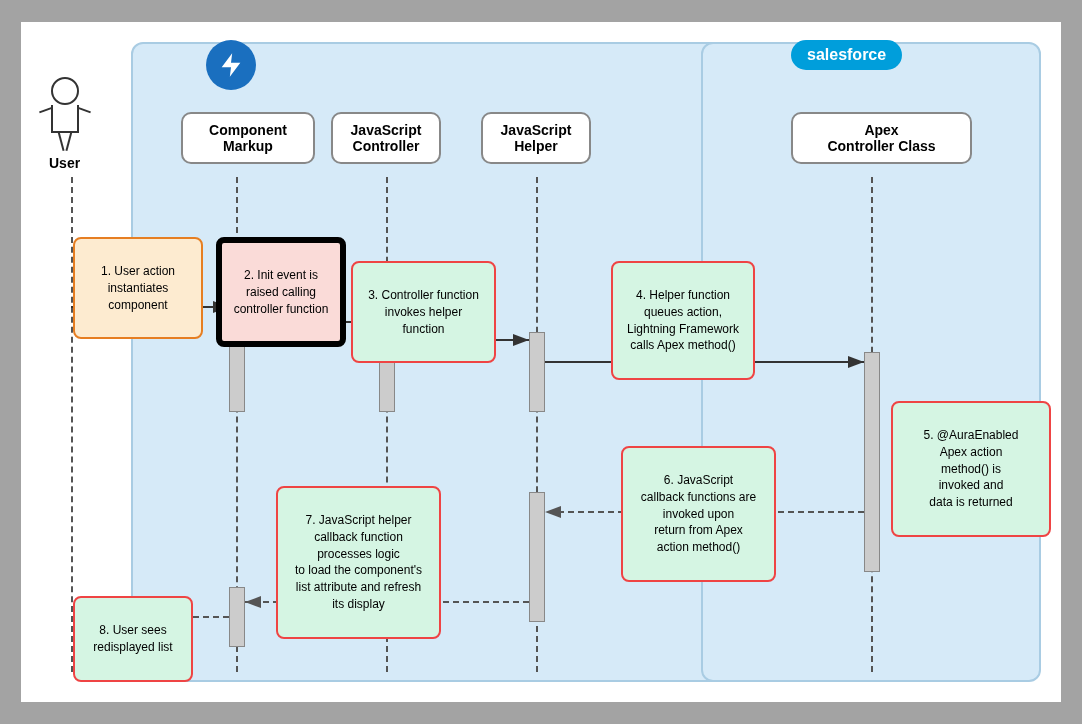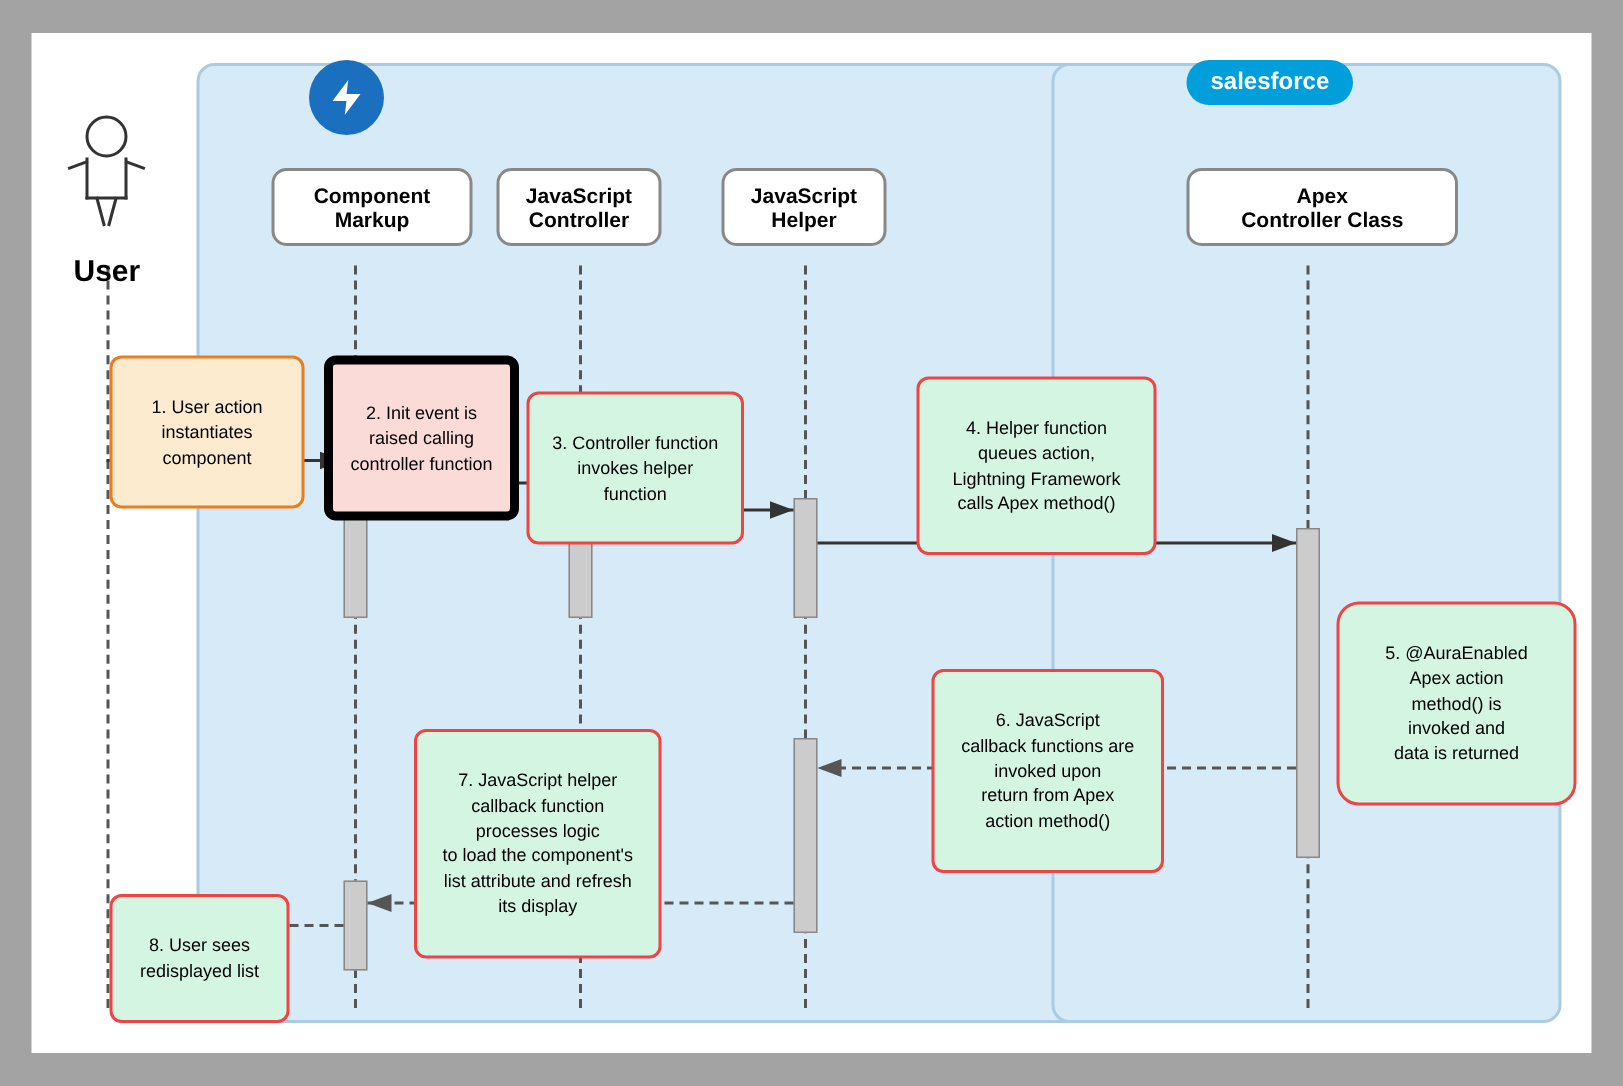--- a/index.html
+++ b/index.html
@@ -129,22 +129,22 @@
     .user-head {
       width: 28px;
       height: 28px;
       border-radius: 50%;
       border: 2px solid #333;
       background: white;
       margin: 0 auto;
     }
     .user-label {
       font-weight: bold;
-      font-size: 20px;
-      margin-top: 19px;
+      font-size: 14px;
+      margin-top: 4px;
     }
     svg.arrow-svg {
       position: absolute;
       overflow: visible;
       z-index: 4;
     }
 
     
     .callout {
       position: absolute;
@@ -271,25 +271,25 @@
     </div>
 
     <div class="callout callout-red" style="left:195px; top:215px; width:130px;">
       <span>2. Init event is<br>raised calling<br>controller function</span>
     </div>
 
     <div class="callout callout-green" style="left:330px; top:215px; width:145px;">
       <span>3. Controller function<br>invokes helper function</span>
     </div>
 
-    <div class="callout callout-green" style="left:590px; top:205px; width:160px;">
+    <div class="callout callout-green" style="left:590px; top:215px; width:144px;">
       <span>4. Helper function<br>queues action,<br>Lightning Framework<br>calls Apex method()</span>
     </div>
 
-    <div class="callout callout-green" style="left:870px; top:355px; width:160px;border-radius:15px;">
+    <div class="callout callout-green" style="left:870px; top:355px; width:160px;">
       <span>5. @AuraEnabled<br>Apex action<br>method() is<br>invoked and<br>data is returned</span>
     </div>
 
     <div class="callout callout-green" style="left:600px; top:400px; width:155px;">
       <span>6. JavaScript<br>callback functions are<br>invoked upon<br>return from Apex<br>action method()</span>
     </div>
 
     <div class="callout callout-green" style="left:255px; top:440px; width:165px;">
       <span>7. JavaScript helper<br>callback function<br>processes logic<br>to load the component's<br>list attribute and refresh<br>its display</span>
     </div>

